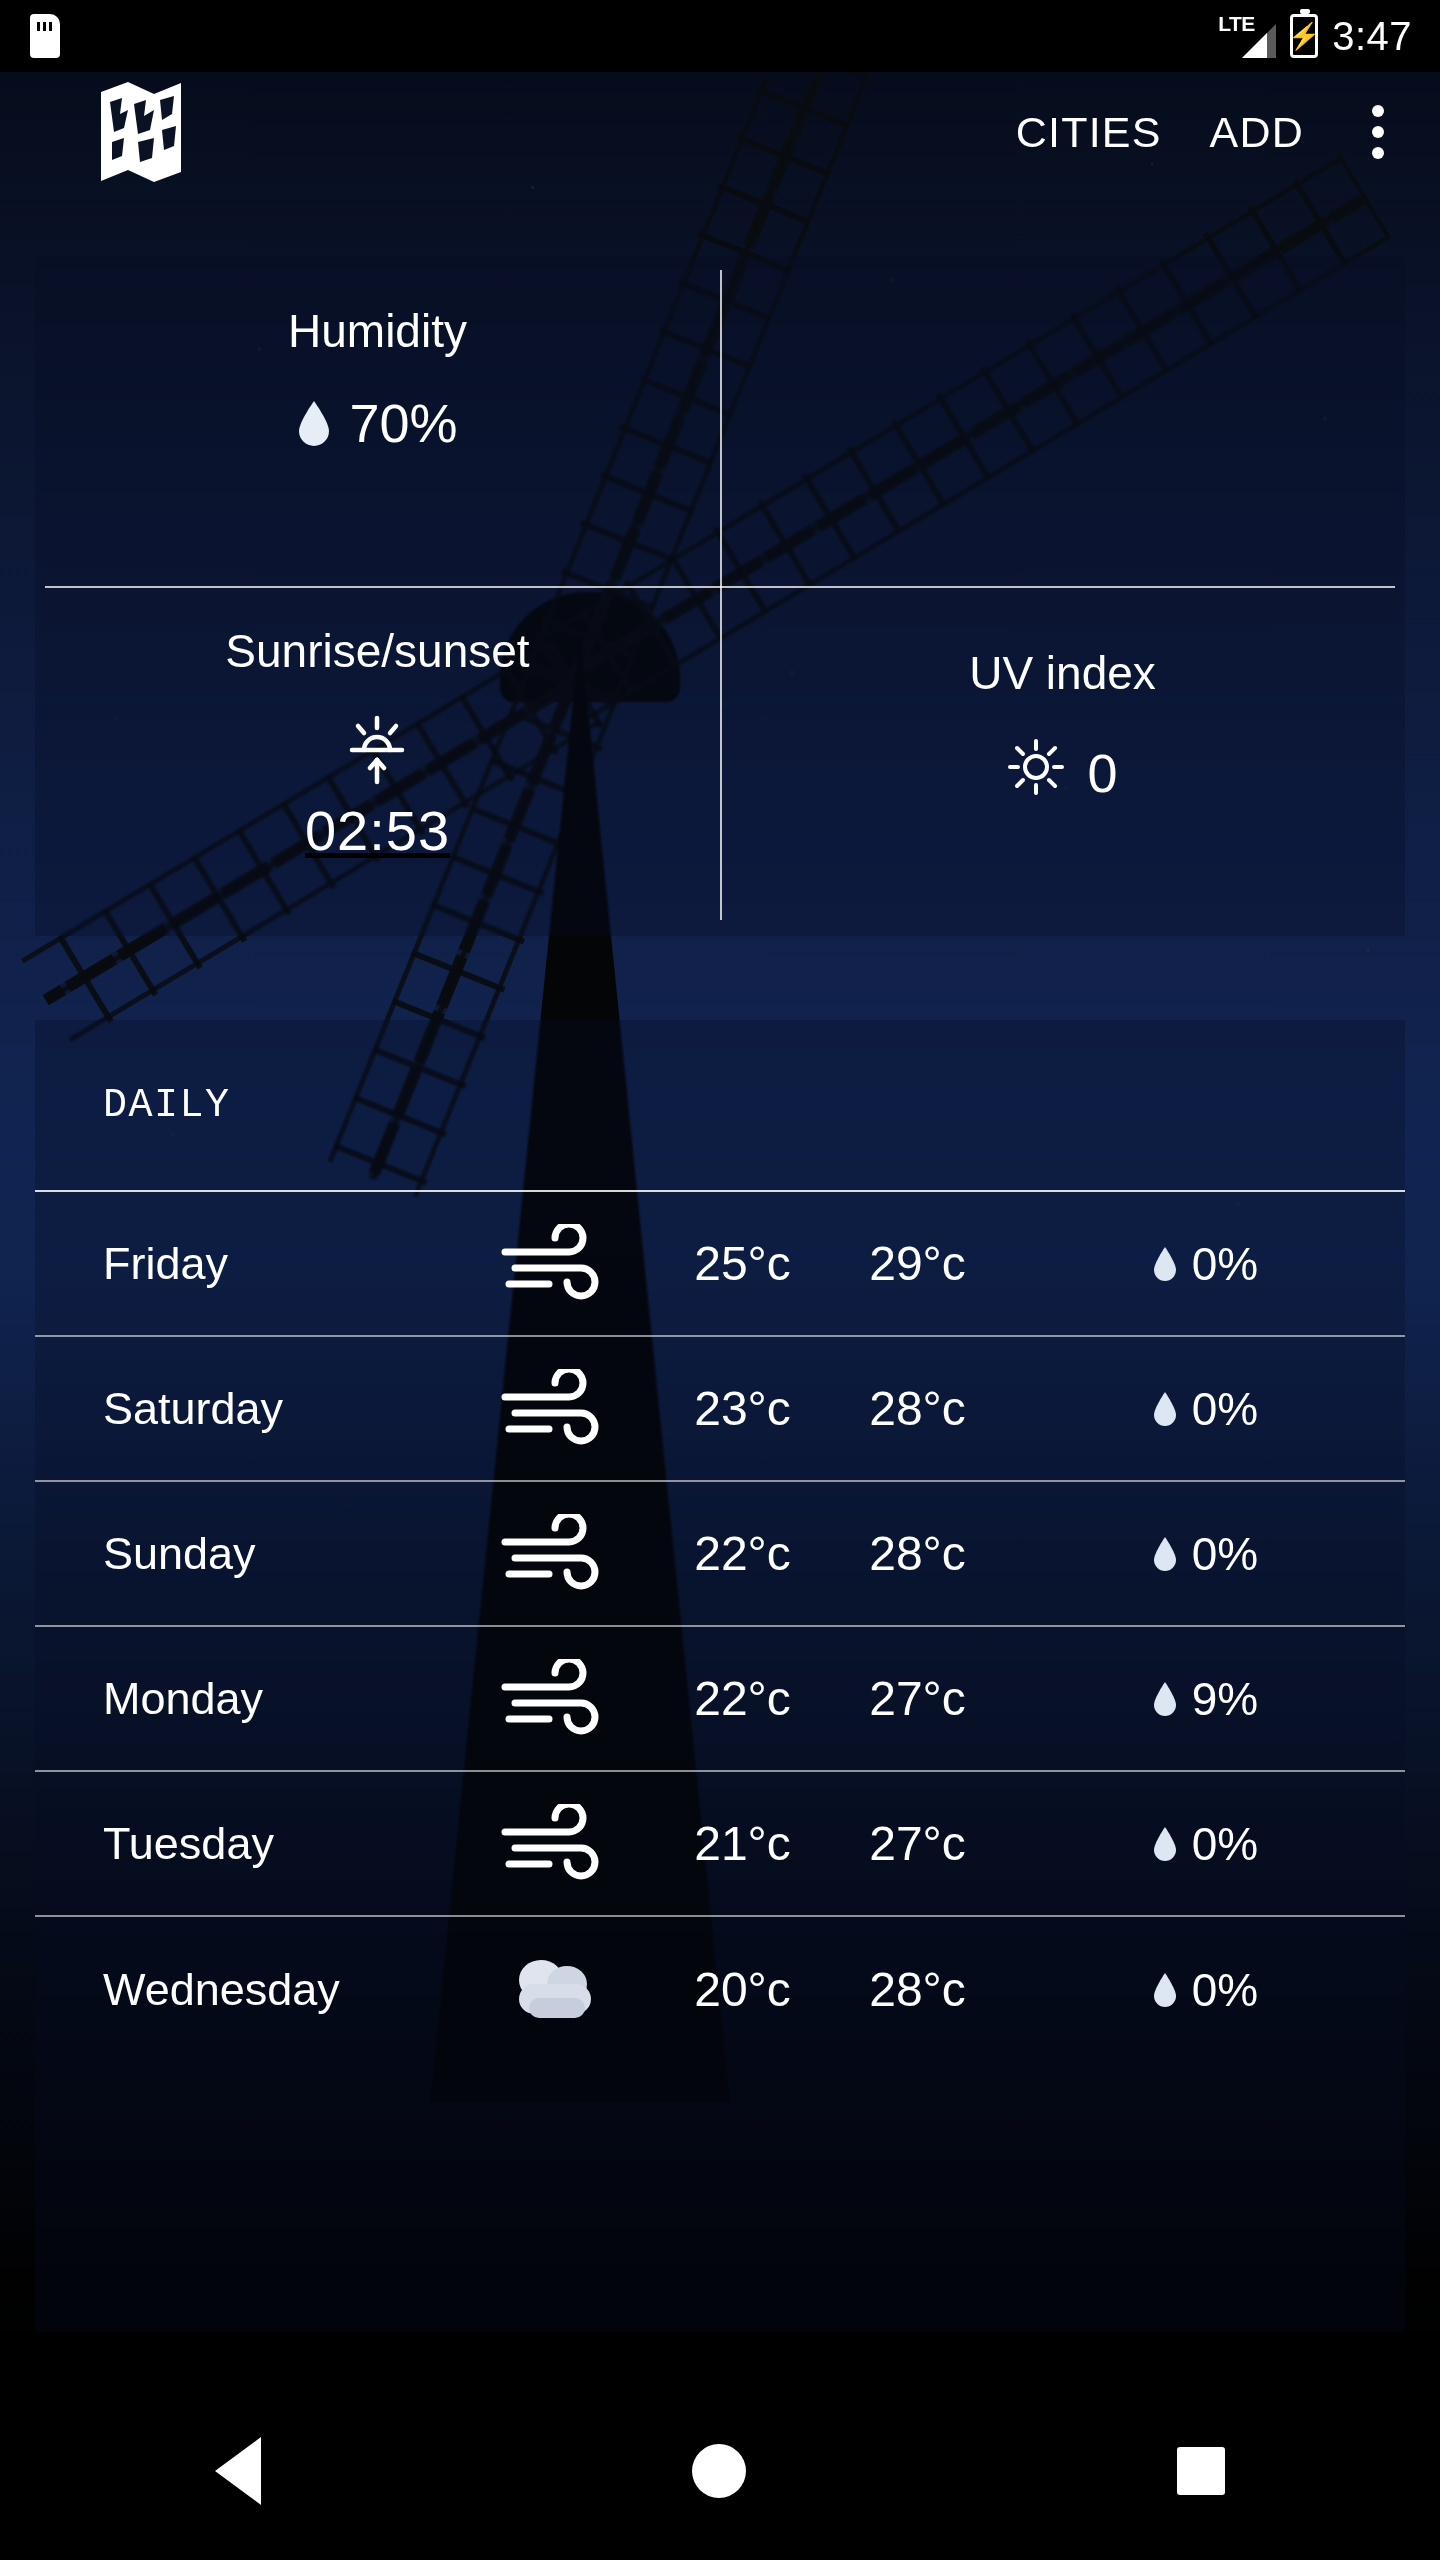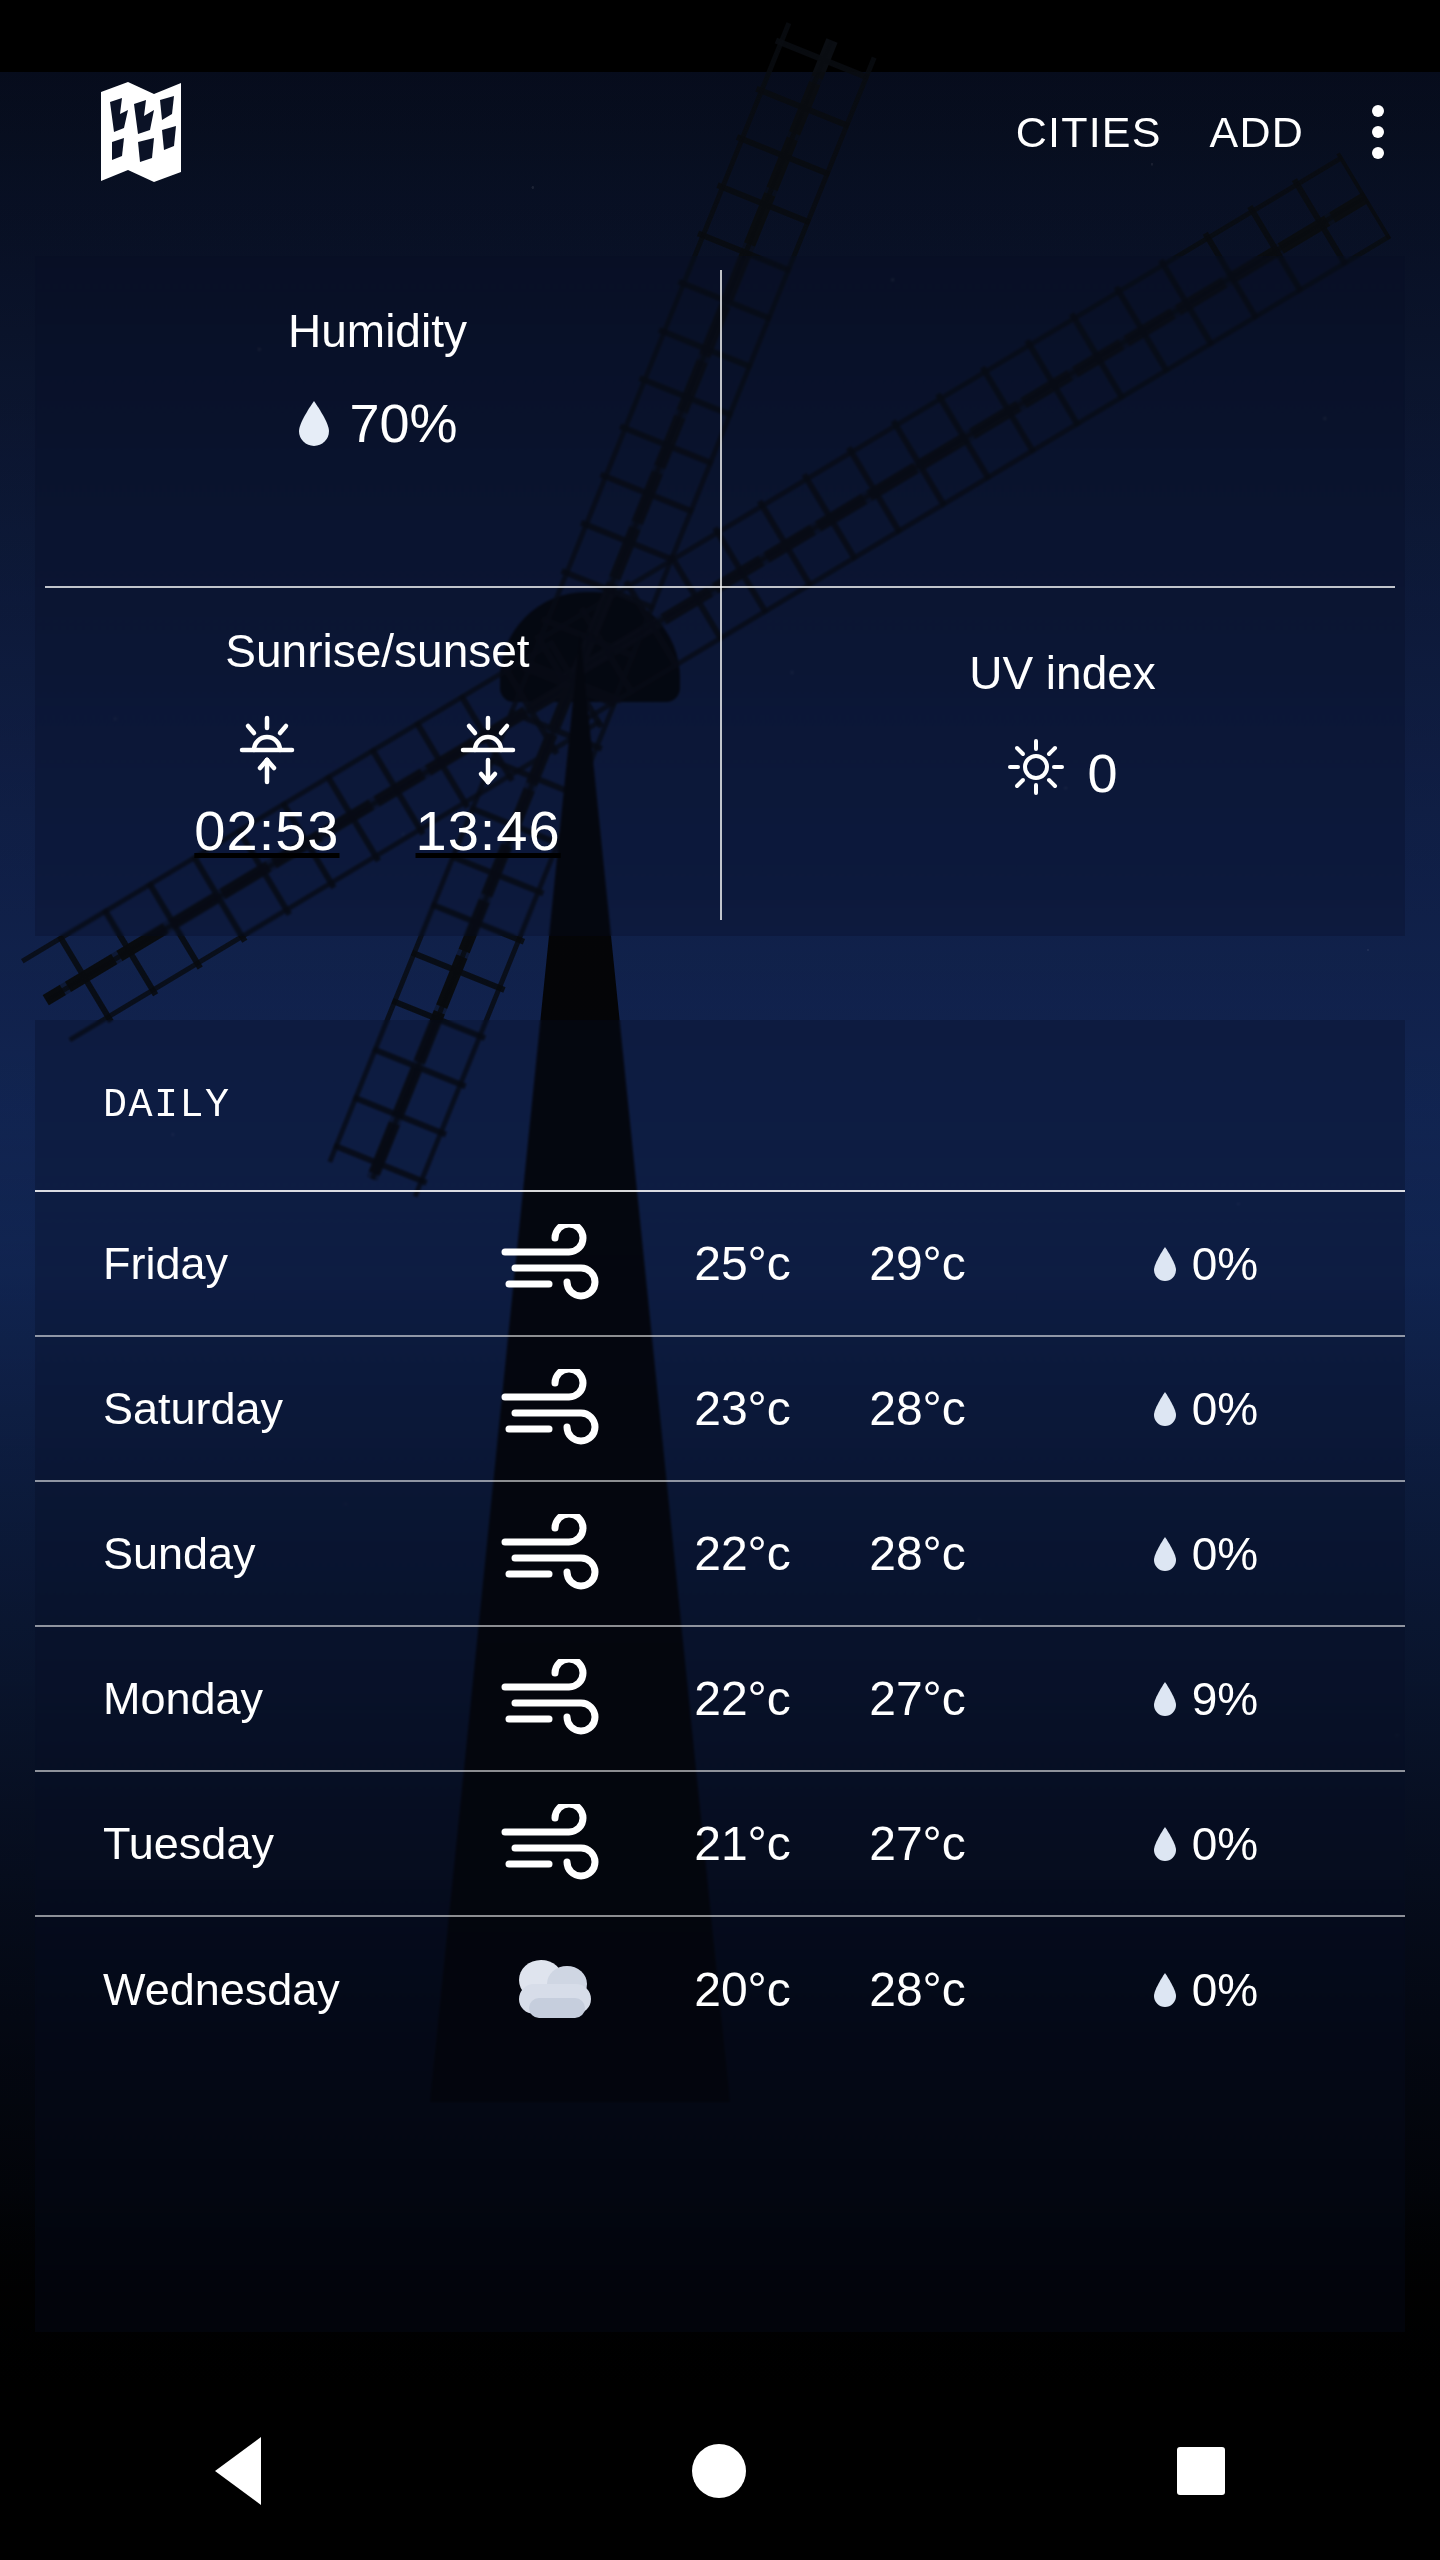--- a/index.html
+++ b/index.html
@@ -182,20 +182,38 @@
     <div id="wm-cap"></div>
     <div class="blade" id="b1"></div>
     <div class="blade" id="b2"></div>
     <div class="blade" id="b3"></div>
     <div class="blade" id="b4"></div>
     <div id="wm-body"></div>
     <div id="wm-ground"></div>
   </div>
   <div id="bg-dark"></div>
 
+  <div id="statusbar">
+    <div id="sb-left">
+      <div class="sd-card"></div>
+    </div>
+    <div id="sb-right">
+      <div id="lte-wrap">
+        <div id="lte-txt">LTE</div>
+        <div id="sig">
+          <span class="full"></span>
+            <span class="fill"></span>
+        </div>
+      </div>
+      <div class="batt">
+        <span class="bolt">⚡</span>
+      </div>
+      <div id="sb-time">3:47</div>
+    </div>
+  </div>
 
   <div id="appbar">
     <div id="map-icon">
       <svg viewBox="0 0 86 104" width="86" height="104" aria-hidden="true">
         <path d="M3 12 L30 2 L56 14 L83 3 L83 92 L56 102 L30 90 L3 101 Z" fill="#ffffff"></path>
         <path d="M12 22 L24 18 L22 34 L30 30 L26 48 L16 52 Z" fill="#0b1226"></path>
         <path d="M36 24 L48 20 L46 36 L56 30 L52 50 L40 54 Z" fill="#0b1226"></path>
         <path d="M62 20 L76 16 L74 34 L64 40 Z" fill="#0b1226"></path>
         <path d="M14 62 L26 58 L24 76 L14 80 Z" fill="#0b1226"></path>
         <path d="M40 62 L56 58 L54 78 L42 82 Z" fill="#0b1226"></path>
@@ -242,35 +260,20 @@
                 <path d="M33 12 V22"></path>
                   <path d="M14 20 L20 27"></path>
                   <path d="M52 20 L46 27"></path>
                 <path d="M33 76 V54"></path>
                   <path d="M33 54 L26 62"></path>
                   <path d="M33 54 L40 62"></path>
               </svg>
             </span>
             <span class="sun-time">02:53</span>
           </div>
-          <div class="sun-col">
-            <span>
-              <svg viewBox="0 0 66 80" width="66" height="80" fill="none" stroke="#ffffff" stroke-width="4.5" stroke-linecap="round">
-                <path d="M20 44 a13 13 0 0 1 26 0"></path>
-                <path d="M8 44 H58"></path>
-                <path d="M33 12 V22"></path>
-                  <path d="M14 20 L20 27"></path>
-                  <path d="M52 20 L46 27"></path>
-                <path d="M33 54 V76"></path>
-                  <path d="M33 76 L26 68"></path>
-                  <path d="M33 76 L40 68"></path>
-              </svg>
-            </span>
-            <span class="sun-time">13:46</span>
-          </div>
         </div>
       </div>
 
       <div class="dq" id="q-uv">
         <div class="dq-title">UV index</div>
         <div class="dq-val" style="margin-top:38px; gap:22px;">
           <span>
             <svg viewBox="0 0 58 58" width="58" height="58" fill="none" stroke="#ffffff" stroke-width="4" stroke-linecap="round">
               <circle cx="29" cy="29" r="11"></circle>
               <path d="M29 3 V11"></path>

